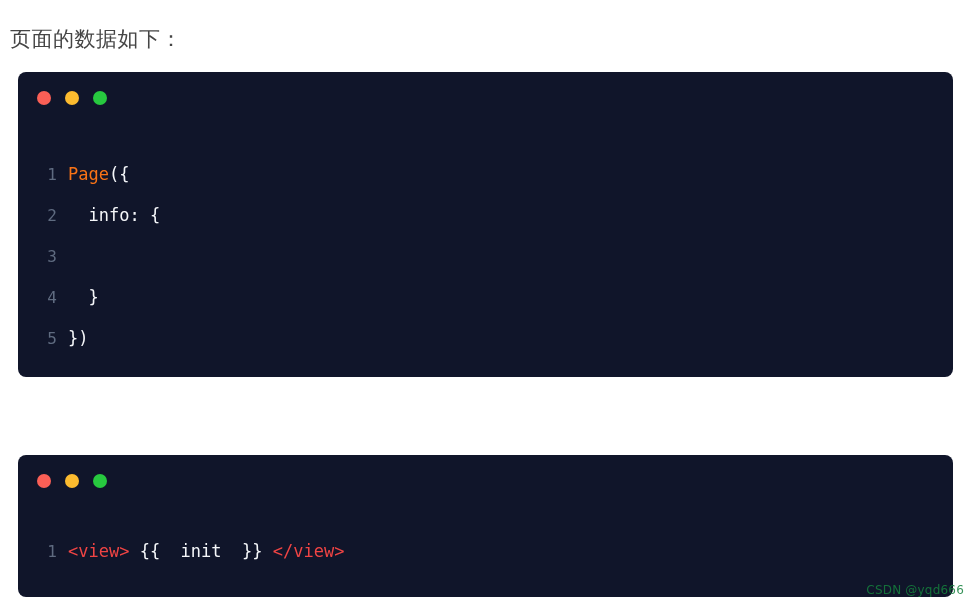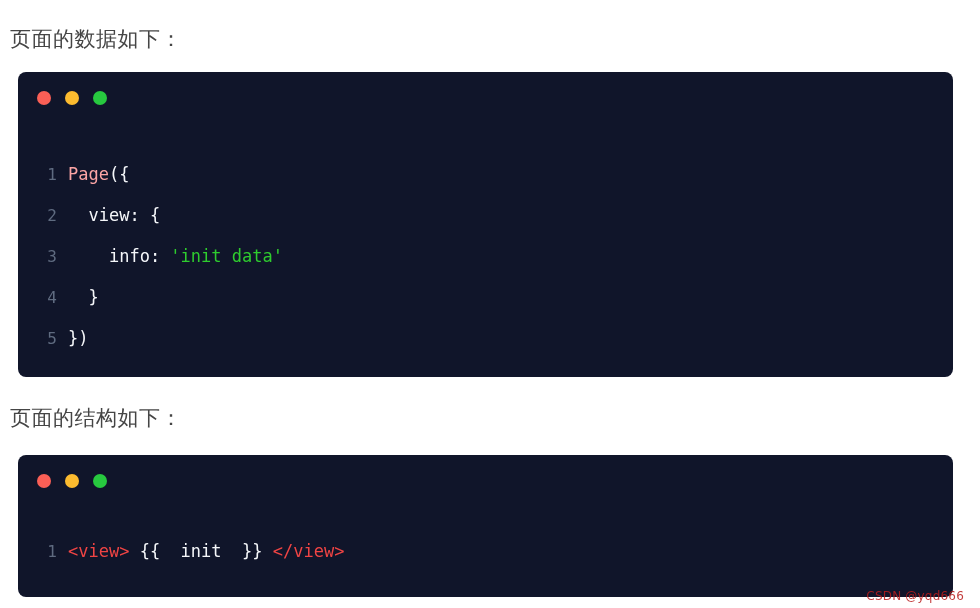--- a/index.html
+++ b/index.html
@@ -99,32 +99,32 @@
     box-sizing: border-box;
     font-size: 16px;
     user-select: none;
   }
   .code-text {
     color: #f5f7fa;
     white-space: pre;
   }
 
   
-  .tok-fn     { color: #fca5a5; }
+  .tok-fn     { color: #f97316; }
   .tok-plain  { color: #f5f7fa; }
   .tok-string { color: #2ecc2e; }
   .tok-tag    { color: #ef4444; }
 
   
   .watermark {
     position: absolute;
     right: 8px;
-    bottom: 5px;
+    bottom: 11px;
     font-size: 12px;
-    color: #b91c1c;
+    color: #15803d;
     opacity: 0.85;
     font-family: "DejaVu Sans", "Liberation Sans", sans-serif;
     letter-spacing: 0.2px;
     white-space: nowrap;
   }
 </style>
 </head>
 <body>
 
 <div class="page">
@@ -132,28 +132,27 @@
   <div class="section-heading" id="heading-data">页面的数据如下：</div>
 
   <div class="code-card" id="code-card-data">
     <div class="titlebar">
       <span class="dot dot-red"></span>
       <span class="dot dot-yellow"></span>
       <span class="dot dot-green"></span>
     </div>
     <div class="code-body" id="code-body-0">
         <div class="code-line"><span class="ln">1</span><span class="code-text"><span class="tok-fn">Page</span><span class="tok-plain">({</span></span></div>
-        <div class="code-line"><span class="ln">2</span><span class="code-text"><span class="tok-plain">  view: {</span></span></div>
-        <div class="code-line"><span class="ln">3</span><span class="code-text"><span class="tok-plain">    info: </span><span class="tok-string">'init data'</span></span></div>
+        <div class="code-line"><span class="ln">2</span><span class="code-text"><span class="tok-plain">  info: {</span></span></div>
+        <div class="code-line"><span class="ln">3</span></div>
         <div class="code-line"><span class="ln">4</span><span class="code-text"><span class="tok-plain">  }</span></span></div>
         <div class="code-line"><span class="ln">5</span><span class="code-text"><span class="tok-plain">})</span></span></div>
       </div>
   </div>
 
-  <div class="section-heading" id="heading-structure">页面的结构如下：</div>
 
   <div class="code-card" id="code-card-structure">
     <div class="titlebar">
       <span class="dot dot-red"></span>
       <span class="dot dot-yellow"></span>
       <span class="dot dot-green"></span>
     </div>
     <div class="code-body" id="code-body-1">
         <div class="code-line"><span class="ln">1</span><span class="code-text"><span class="tok-tag">&lt;view&gt;</span><span class="tok-plain"> {{  init  }} </span><span class="tok-tag">&lt;/view&gt;</span></span></div>
       </div>

